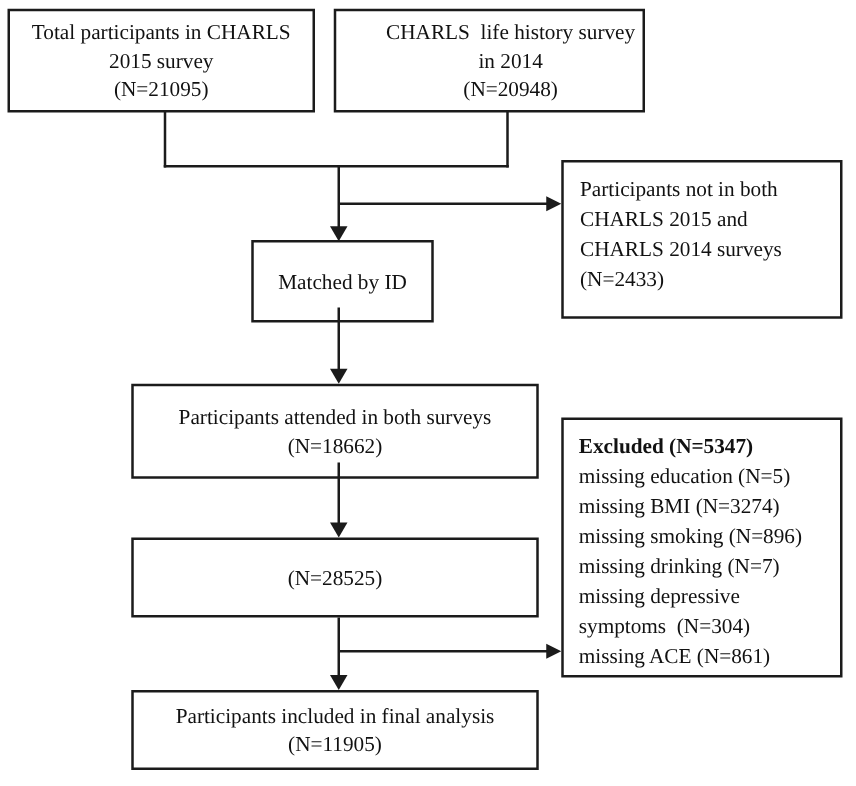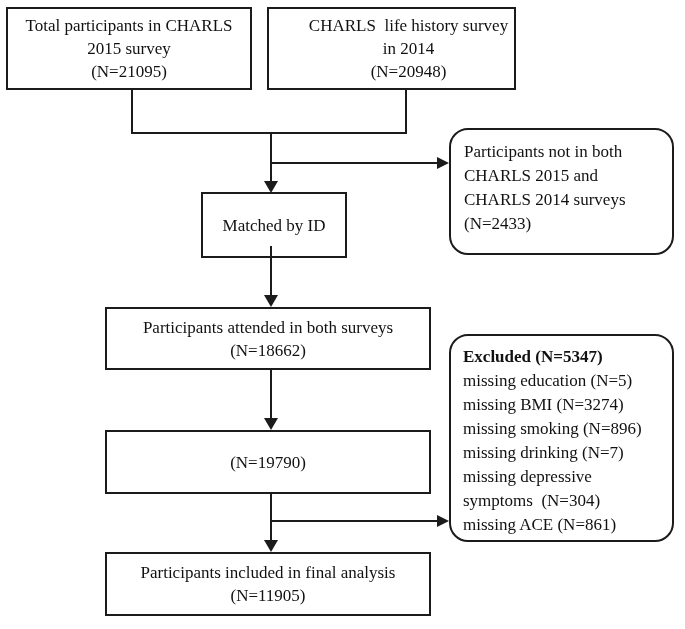--- a/index.html
+++ b/index.html
@@ -6,42 +6,42 @@
   .canvas {
     position:relative; width:685px; height:629px; background:#ffffff;
     font-family:"Liberation Serif","DejaVu Serif",serif; color:#111111;
     overflow:hidden;
   }
   .box {
     position:absolute; background:#ffffff; border:2px solid #1b1b1b;
     box-sizing:border-box; font-size:17px; line-height:23px;
   }
   .box.center { display:flex; flex-direction:column; justify-content:center; align-items:center; text-align:center; }
-  .box.left { text-align:left; line-height:24px;border-radius:19px; }
+  .box.left { text-align:left; line-height:24px; }
   .ln { white-space:pre-wrap; }
   .vline, .hline { position:absolute; background:#1b1b1b; }
   .vline { width:2px; }
   .hline { height:2px; }
   .arrow-down {
     position:absolute; width:0; height:0;
     border-left:7px solid transparent; border-right:7px solid transparent;
     border-top:12px solid #1b1b1b;
   }
   .arrow-right {
     position:absolute; width:0; height:0;
     border-top:6px solid transparent; border-bottom:6px solid transparent;
     border-left:12px solid #1b1b1b;
   }
   .bold { font-weight:bold; }
 
   #box-charls2015 { left:6px;   top:7px;   width:246px; height:83px; }
   #box-charls2014 { left:267px; top:7px;   width:249px; height:83px;padding-left:34px; }
   #box-matched    { left:201px; top:192px; width:146px; height:66px; }
   #box-notboth    { left:449px; top:128px; width:225px; height:127px; padding:10px 6px 8px 13px; }
-  #box-attended   { left:105px; top:307px; width:326px; height:63px; }
+  #box-attended   { left:105px; top:307px; width:326px; height:76px; }
   #box-aged45     { left:105px; top:430px; width:326px; height:64px; }
   #box-excluded   { left:449px; top:334px; width:225px; height:208px; padding:9px 0 6px 12px; }
   #box-final      { left:105px; top:552px; width:326px; height:64px; }
 </style>
 </head>
 <body>
 
 <div class="canvas">
 
   <div class="box center" id="box-charls2015">
@@ -82,21 +82,21 @@
 
   <div class="box center" id="box-attended">
     <div class="ln">Participants attended in both surveys</div>
     <div class="ln">(N=18662)</div>
   </div>
 
   <div class="vline" style="left:270px; top:370px; height:49px;"></div>
   <div class="arrow-down" style="left:264px; top:418px;"></div>
 
   <div class="box center" id="box-aged45">
-    <div class="ln">(N=19790)</div>
+    <div class="ln">(N=28525)</div>
   </div>
 
   <div class="vline" style="left:270px; top:494px; height:47px;"></div>
   <div class="arrow-down" style="left:264px; top:540px;"></div>
 
   <div class="hline" style="left:271px; top:520px; width:167px;"></div>
   <div class="arrow-right" style="left:437px; top:515px;"></div>
 
   <div class="box left" id="box-excluded">
     <div class="ln bold">Excluded (N=5347)</div>

